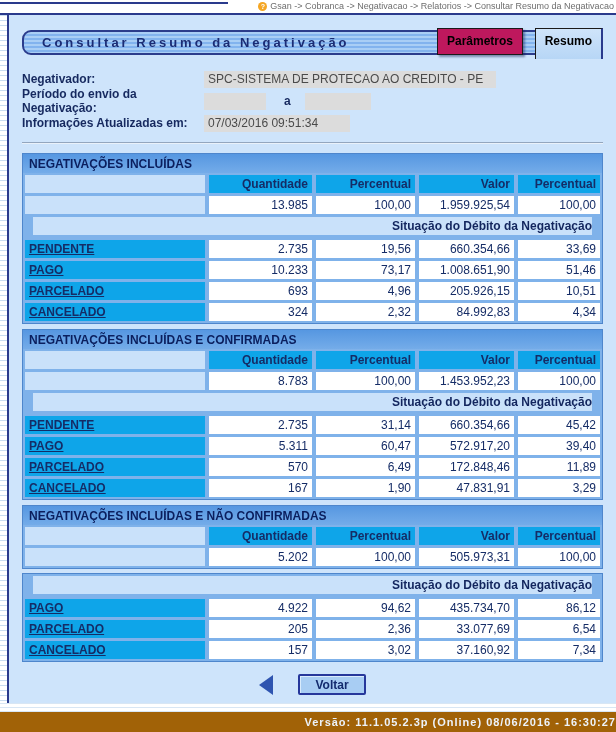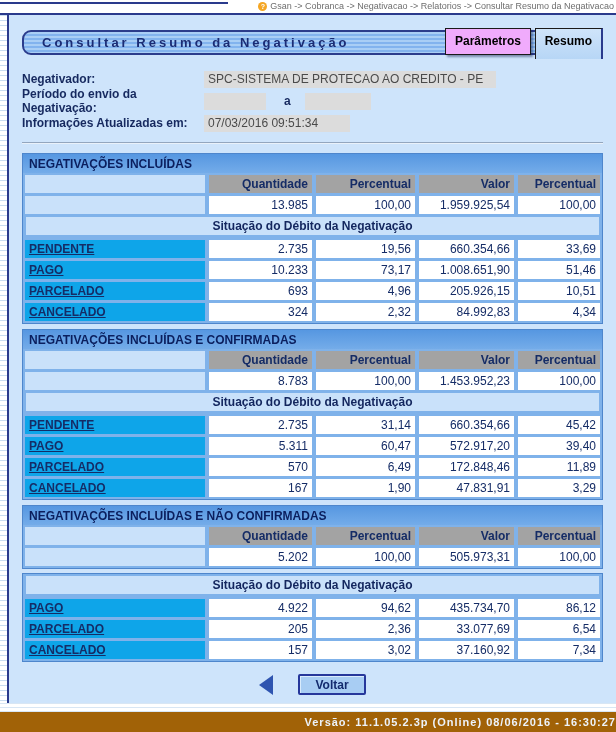--- a/index.html
+++ b/index.html
@@ -20,21 +20,21 @@
                 border-right:2px solid #2A3A8C; }
   .content { flex:1; background:#CEE4FB; padding:13px 13px 0 13px; overflow:hidden; }
 
   
   .titlebar-row { position:relative; height:30px; }
   .titlebar { position:absolute; left:0; top:2px; width:568px; height:25px; border:2px solid #2B3C8C; border-radius:9px;
               background:repeating-linear-gradient(180deg,#A9CEF5 0 2px,#82B3EE 2px 4px);
               color:#1B2C74; font-weight:bold; font-size:13px; letter-spacing:3px; line-height:21px; padding-left:18px; }
   .tab { position:absolute; top:0; font-size:12px; font-weight:bold; color:#000; text-align:center;
          border:1px solid #1A1A1A; padding:5px 9px 6px; }
-  .tab-parametros { right:72px; background:#f0abfc; height:27px; box-shadow:2px 2px 2px rgba(20,30,80,.45); }
+  .tab-parametros { right:80px; background:#be185d; height:27px; box-shadow:2px 2px 2px rgba(20,30,80,.45); }
   .tab-resumo { right:0; background:linear-gradient(180deg,#CFE4FA,#B7D6F6); height:31px; border-bottom:none;
                 border-right:2px solid #2A3A8C; min-width:58px; }
 
   
   .fields { margin-top:10px; }
   .field-row { display:flex; align-items:center; height:22px; }
   .field-label { width:182px; font-size:12px; font-weight:bold; color:#16295F; }
   .ro-input { background:#DCDCDC; border:none; height:17px; font-family:"Liberation Sans",sans-serif;
               font-size:12px; color:#4A4A4A; padding:0 4px; }
   .inp-negativador { width:292px; }
@@ -44,26 +44,26 @@
 
   .hr-light { border-top:1px solid #93A6BE; border-bottom:1px solid #E9F1FA; margin:8px 0 9px; }
 
   
   .section { background:#7FB2EA; border:1px solid #4E86CC; padding:2px; margin-bottom:5px; }
   .section-title { background:linear-gradient(180deg,#5697E1,#74ACE9); margin:-2px -2px 2px -2px;
                    padding:3px 6px 2px; font-size:12px; font-weight:bold; color:#0B1F5E; }
   .tbl-row { display:grid; grid-template-columns:180px 103px 99px 95px 1fr; column-gap:4px; margin-bottom:3px; }
   .tbl-row:last-child { margin-bottom:0; }
   .cell { height:18px; line-height:18px; font-size:12px; color:#152C66; padding:0 4px; overflow:hidden; white-space:nowrap; }
-  .hdr   { background:#a3a3a3; font-weight:bold; text-align:right; }
+  .hdr   { background:#0ea5e9; font-weight:bold; text-align:right; }
   .num   { background:#fff; text-align:right; }
   .empty { background:#C9E1FA; }
   .lbl   { background:#0ea5e9; font-weight:bold; text-decoration:underline; cursor:pointer; }
-  .sit   { background:#C9E1FA; text-align:center; font-weight:bold; color:#13265E; font-size:12px;
-           height:18px; line-height:18px; margin:2px 1px 5px; }
+  .sit   { background:#C9E1FA; text-align:right; font-weight:bold; color:#13265E; font-size:12px;
+           height:18px; line-height:18px; margin:2px 8px 5px; }
 
   
   .mid-voltar { display:flex; justify-content:center; align-items:center; gap:25px; margin:12px 0 8px; }
   .arrow-left { width:0; height:0; border-top:10px solid transparent; border-bottom:10px solid transparent;
                 border-right:14px solid #2E54B0; }
   .btn { height:21px; min-width:68px; background:#A8CDF3; border:2px solid #26379B; border-radius:2px;
          font-family:"Liberation Sans",sans-serif; font-size:12px; font-weight:bold; color:#132B6E;
          box-shadow:inset 1px 1px 0 #D9EBFC; padding:0 10px; cursor:pointer; }
 
   

